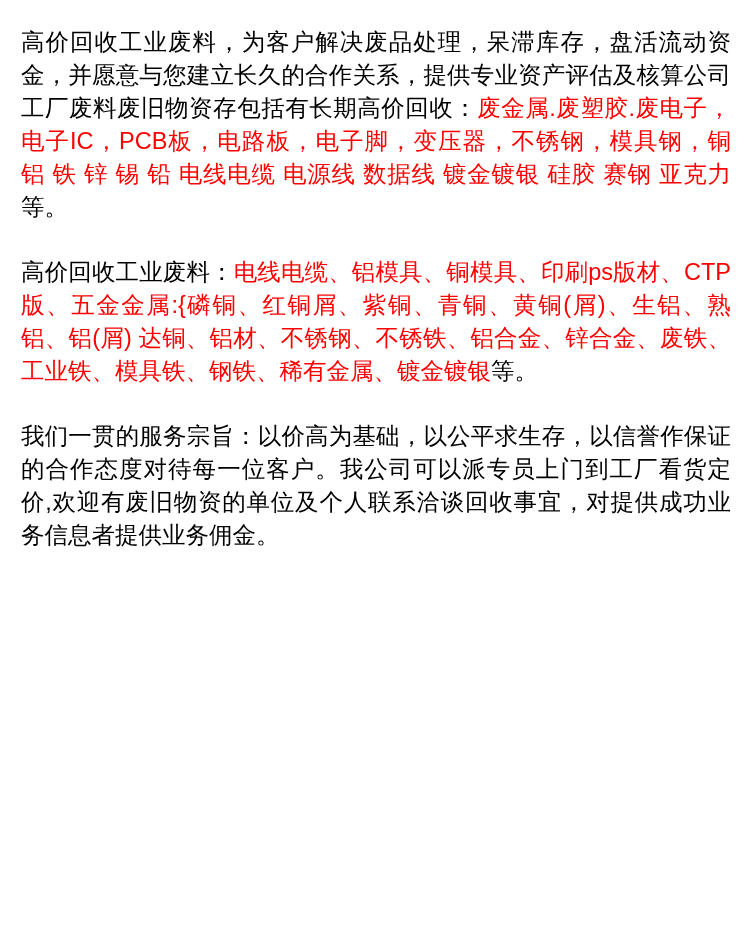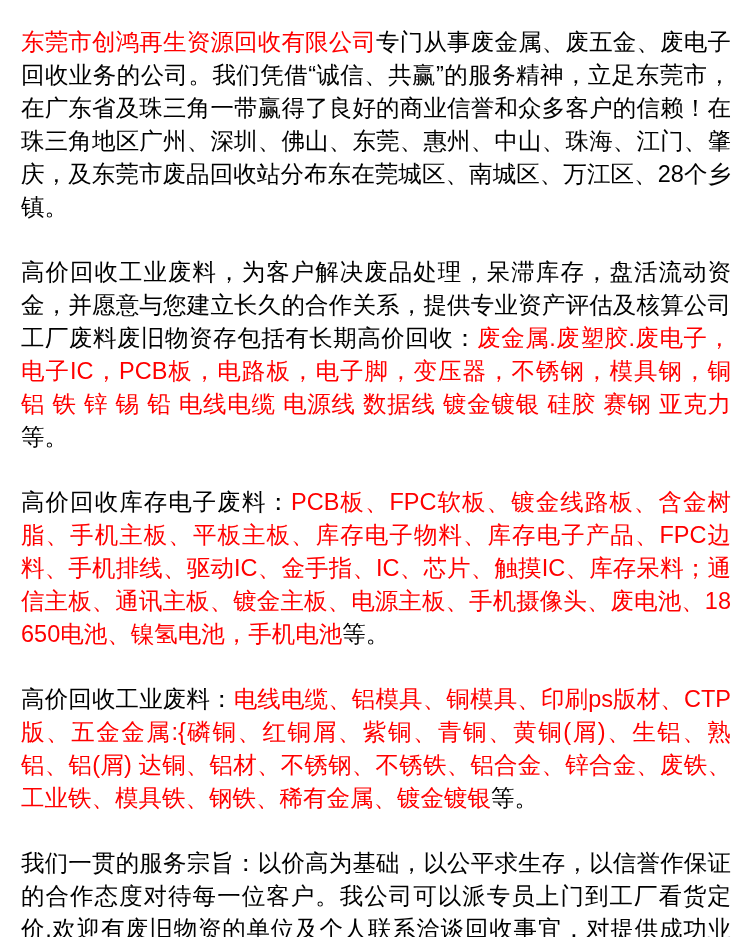--- a/index.html
+++ b/index.html
@@ -24,23 +24,21 @@
   }
   .para:last-child { margin-bottom: 0; }
   .run-body { color: var(--body-text, #000000); }
   .run-hl { color: var(--highlight-text, #ff0000); }
 </style>
 </head>
 <body style="background: rgb(255, 255, 255);">
 
 <main class="doc">
 
-  <p class="para"><span class="run-hl">东莞市创鸿再生资源回收有限公司</span><span class="run-body">专门从事废金属、废五金、废电子回收业务的公司。我们凭借“诚信、共赢”的服务精神，立足东莞市，在广东省及珠三角一带赢得了良好的商业信誉和众多客户的信赖！在珠三角地区广州、深圳、佛山、东莞、惠州、中山、珠海、江门、肇庆，及东莞市废品回收站分布东在莞城区、南城区、万江区、28个乡镇。</span></p>
 
   <p class="para"><span class="run-body">高价回收工业废料，为客户解决废品处理，呆滞库存，盘活流动资金，并愿意与您建立长久的合作关系，提供专业资产评估及核算公司工厂废料废旧物资存包括有长期高价回收：</span><span class="run-hl">废金属.废塑胶.废电子，电子IC，PCB板，电路板，电子脚，变压器，不锈钢，模具钢，铜 铝 铁 锌 锡 铅 电线电缆 电源线 数据线 镀金镀银 硅胶 赛钢 亚克力</span><span class="run-body">等。</span></p>
 
-  <p class="para"><span class="run-body">高价回收库存电子废料：</span><span class="run-hl">PCB板、FPC软板、镀金线路板、含金树脂、手机主板、平板主板、库存电子物料、库存电子产品、FPC边料、手机排线、驱动IC、金手指、IC、芯片、触摸IC、库存呆料；通信主板、通讯主板、镀金主板、电源主板、手机摄像头、废电池、18650电池、镍氢电池，手机电池</span><span class="run-body">等。</span></p>
 
   <p class="para"><span class="run-body">高价回收工业废料：</span><span class="run-hl">电线电缆、铝模具、铜模具、印刷ps版材、CTP版、五金金属:{磷铜、红铜屑、紫铜、青铜、黄铜(屑)、生铝、熟铝、铝(屑) 达铜、铝材、不锈钢、不锈铁、铝合金、锌合金、废铁、工业铁、模具铁、钢铁、稀有金属、镀金镀银</span><span class="run-body">等。</span></p>
 
   <p class="para"><span class="run-body">我们一贯的服务宗旨：以价高为基础，以公平求生存，以信誉作保证的合作态度对待每一位客户。我公司可以派专员上门到工厂看货定价,欢迎有废旧物资的单位及个人联系洽谈回收事宜，对提供成功业务信息者提供业务佣金。</span></p>
 
 </main>
 
 </body></html>

